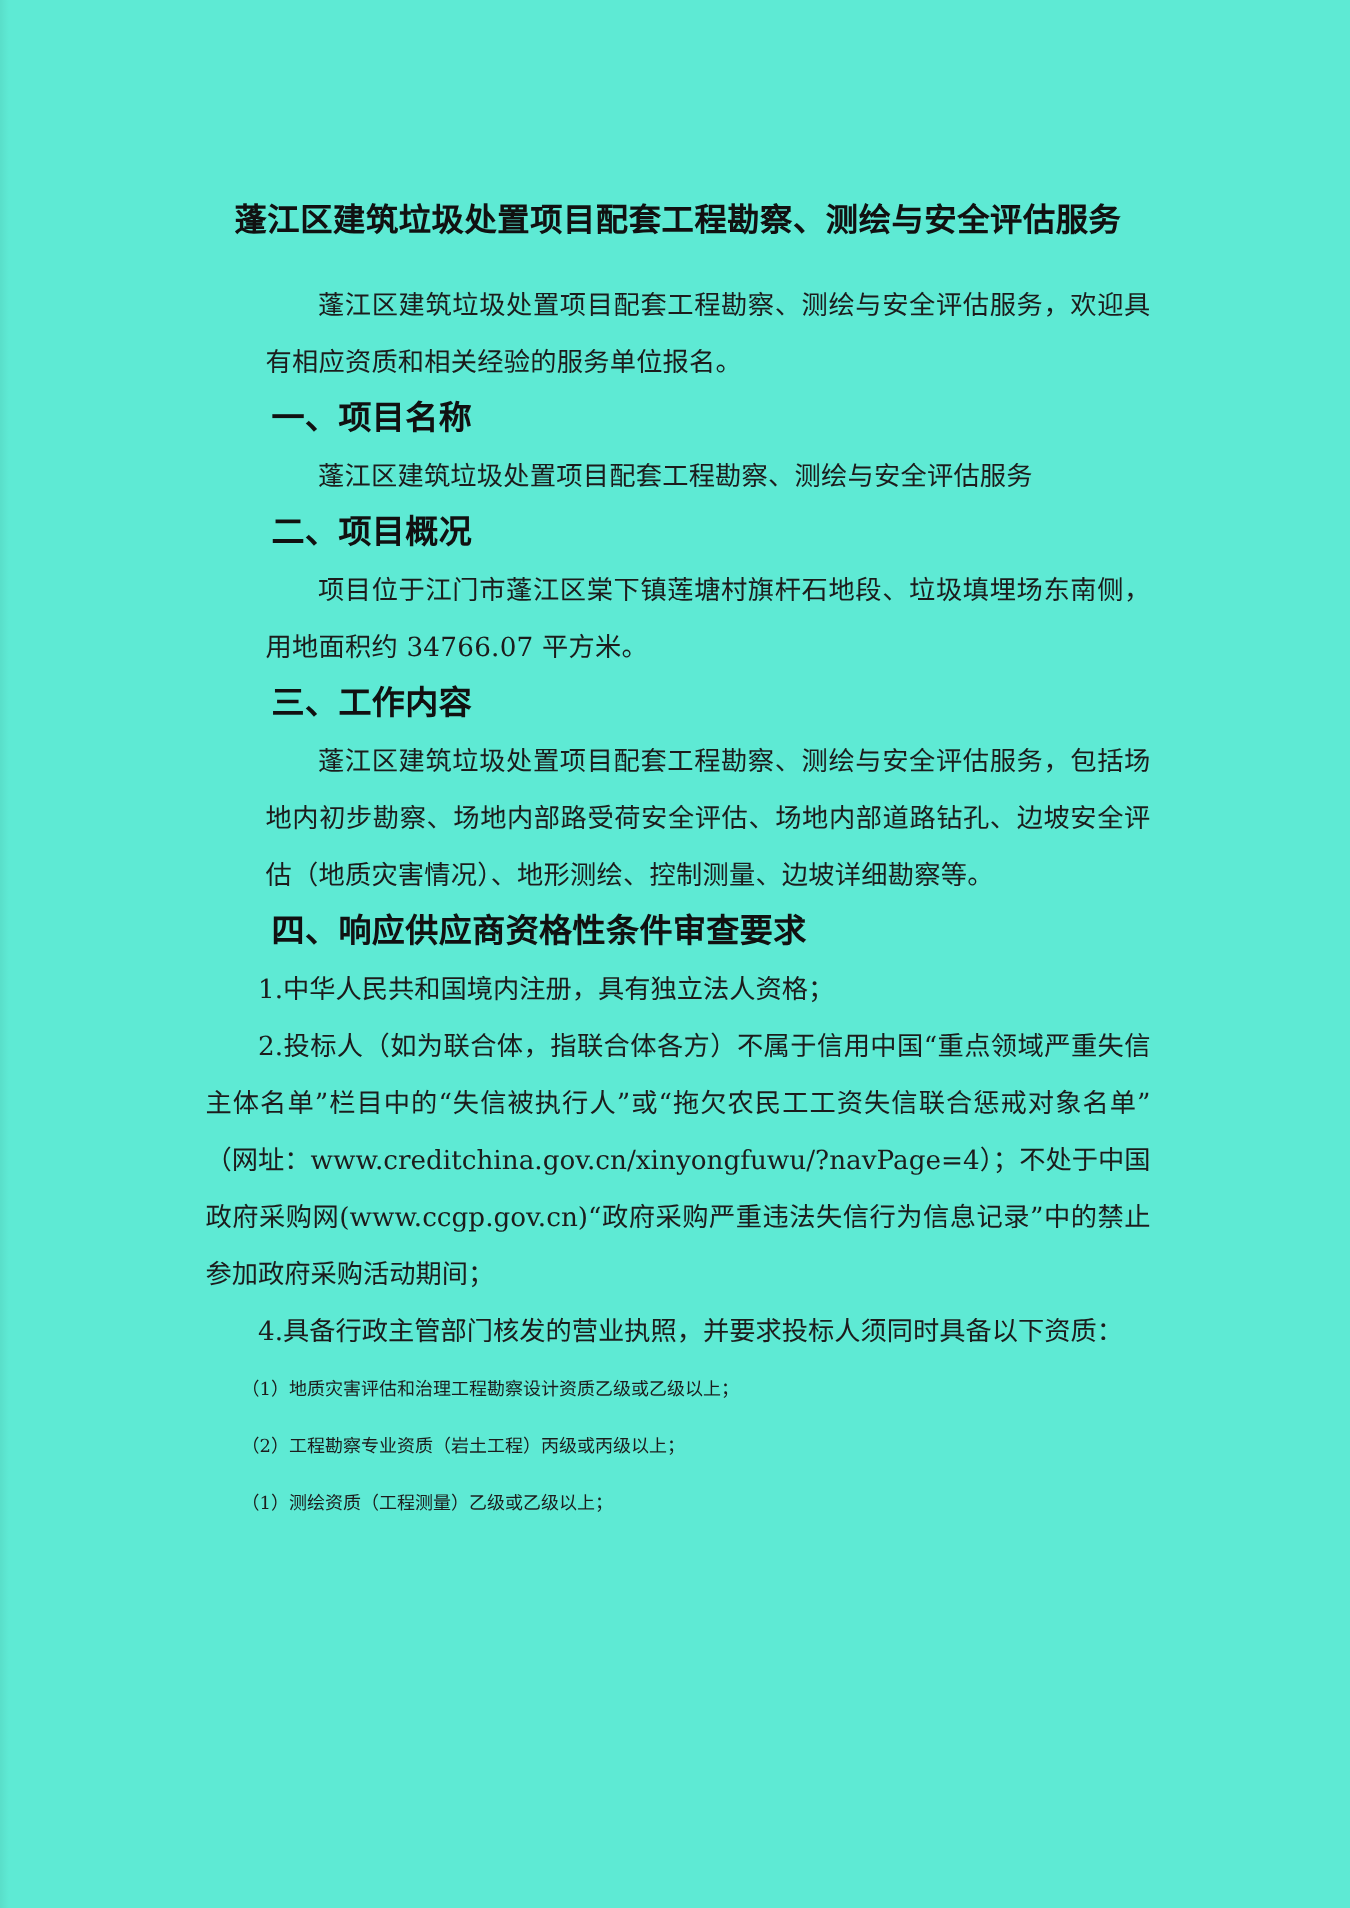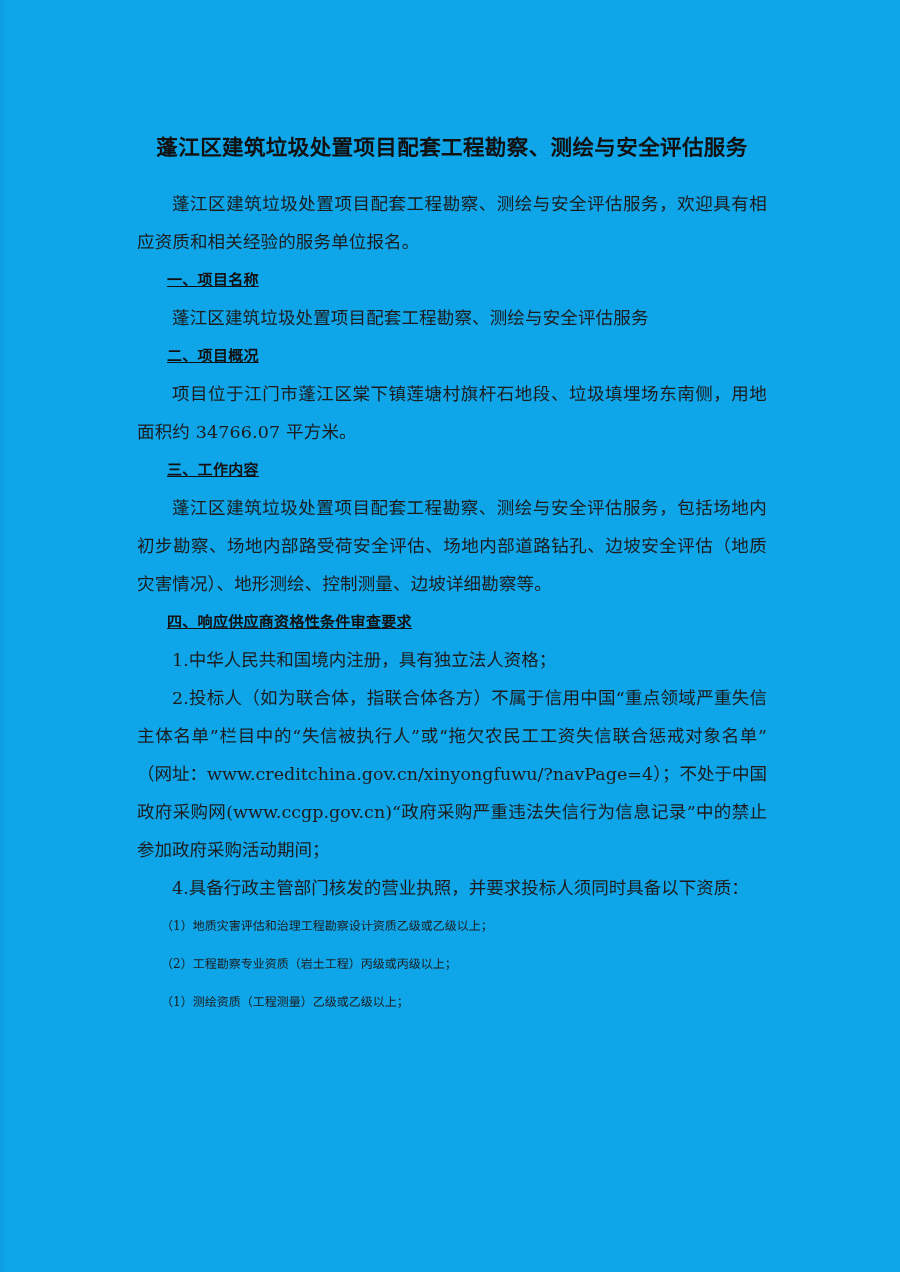--- a/index.html
+++ b/index.html
@@ -15,21 +15,21 @@
     font-family: "DejaVu Serif", "Liberation Serif", serif;
     color: #1a1a1a;
     -webkit-font-smoothing: antialiased;
   }
 
   
   .page {
     position: relative;
     width: 900px;
     height: 1272px;
-    background: #0ea5e9;
+    background: #5eead4;
     box-sizing: border-box;
   }
 
   
   .scan-edge {
     position: absolute;
     top: 0;
     left: 0;
     width: 6px;
     height: 100%;
@@ -72,32 +72,32 @@
     margin: 0;
     font-size: 17.5px;
     line-height: 38px;
     text-align: justify;
     text-justify: inter-ideograph;
     letter-spacing: 0.15px;
     color: #1c1c1c;
   }
   p.indent {
     text-indent: 2em;
+    margin-left: 40px;
   }
 
   h2.section-head {
     margin: 0;
     font-family: "DejaVu Sans", "Liberation Sans", sans-serif;
     font-weight: 700;
-    font-size: 15px;
+    font-size: 22px;
     line-height: 38px;
     text-indent: 2em;
     letter-spacing: 0.3px;
     color: #111;
-    text-decoration: underline;
   }
 
   
   p.item {
     margin: 0;
     font-size: 17.5px;
     line-height: 38px;
     text-indent: 2em;
     text-align: justify;
     text-justify: inter-ideograph;

